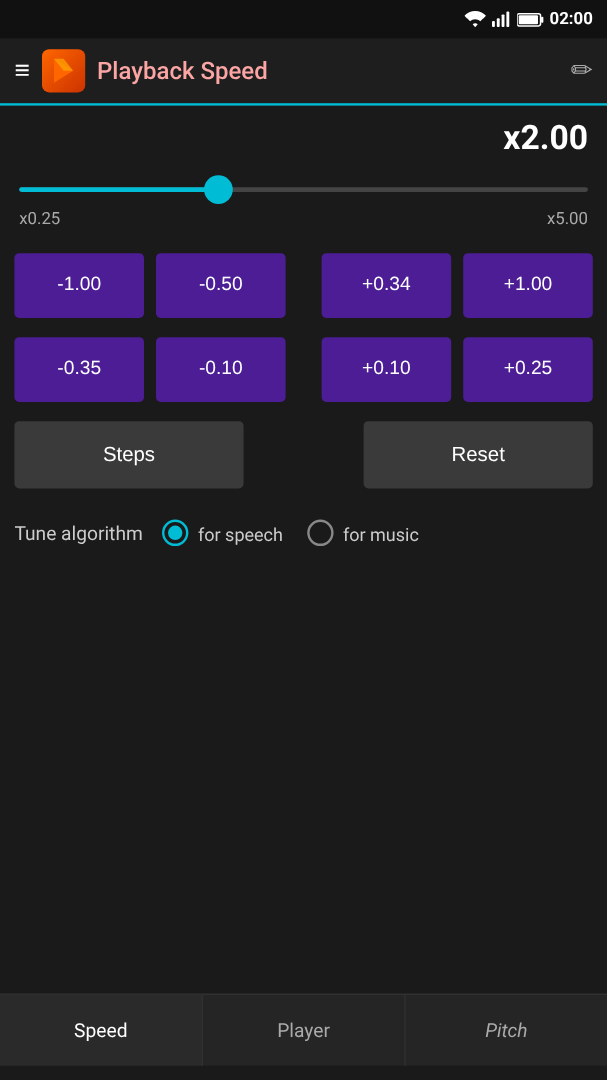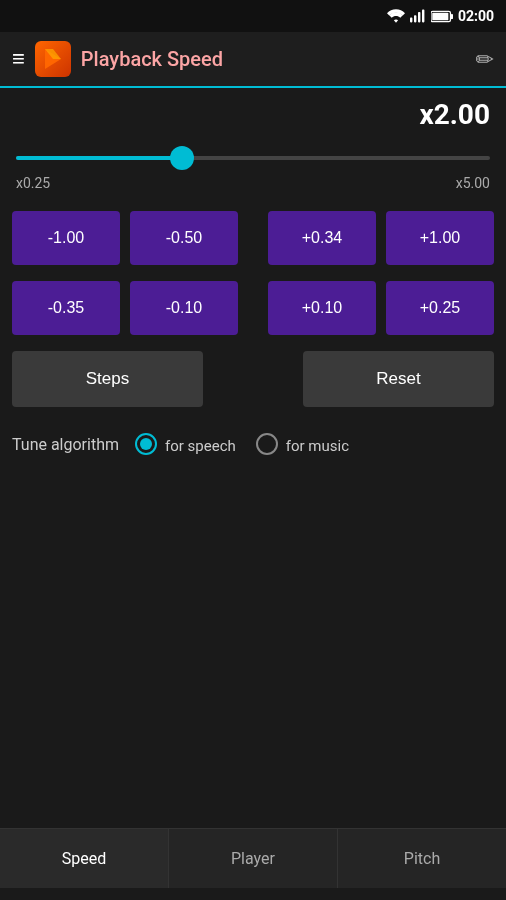--- a/index.html
+++ b/index.html
@@ -256,20 +256,21 @@
       align-items: center;
       justify-content: center;
       cursor: pointer;
       font-size: 16px;
       color: #aaa;
       border-right: 1px solid #333;
     }
 
     .nav-item:last-child {
       border-right: none;
+      font-style: italic;
     }
 
     .nav-item.active {
       color: #fff;
       background: #2a2a2a;
     }
 
     
     svg {
       display: inline-block;

